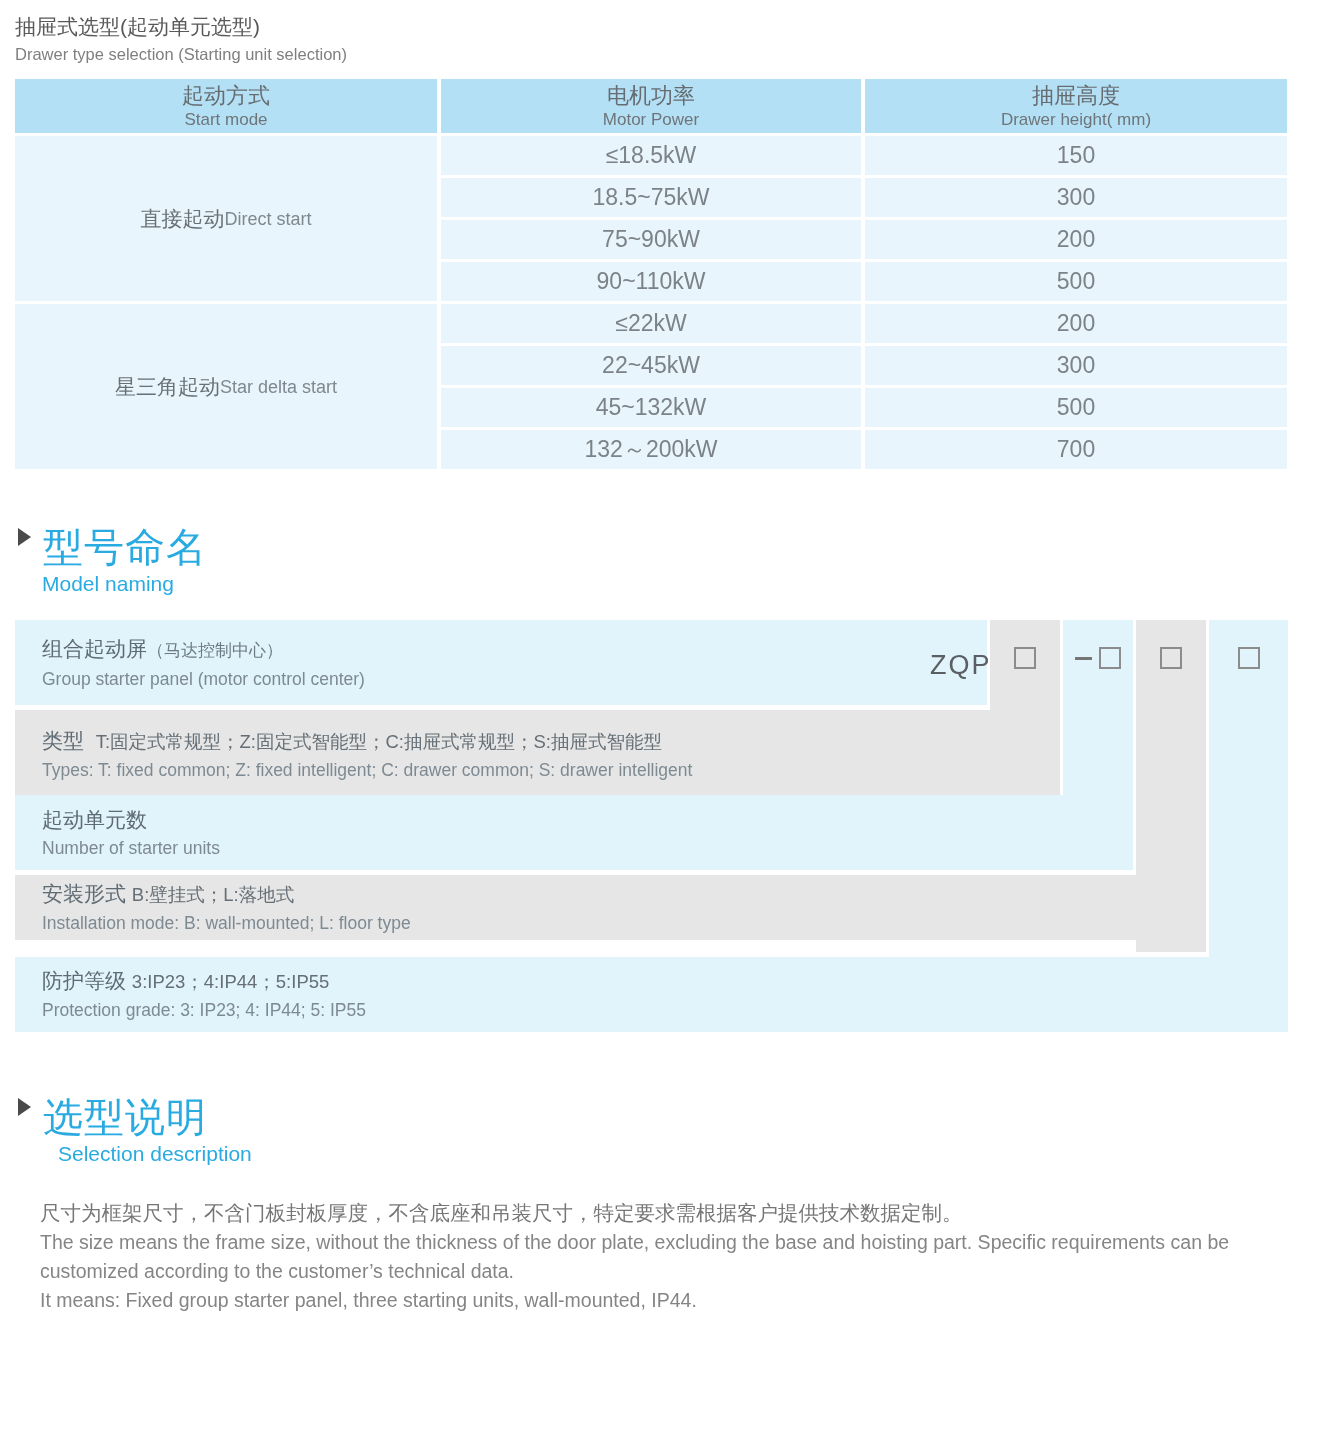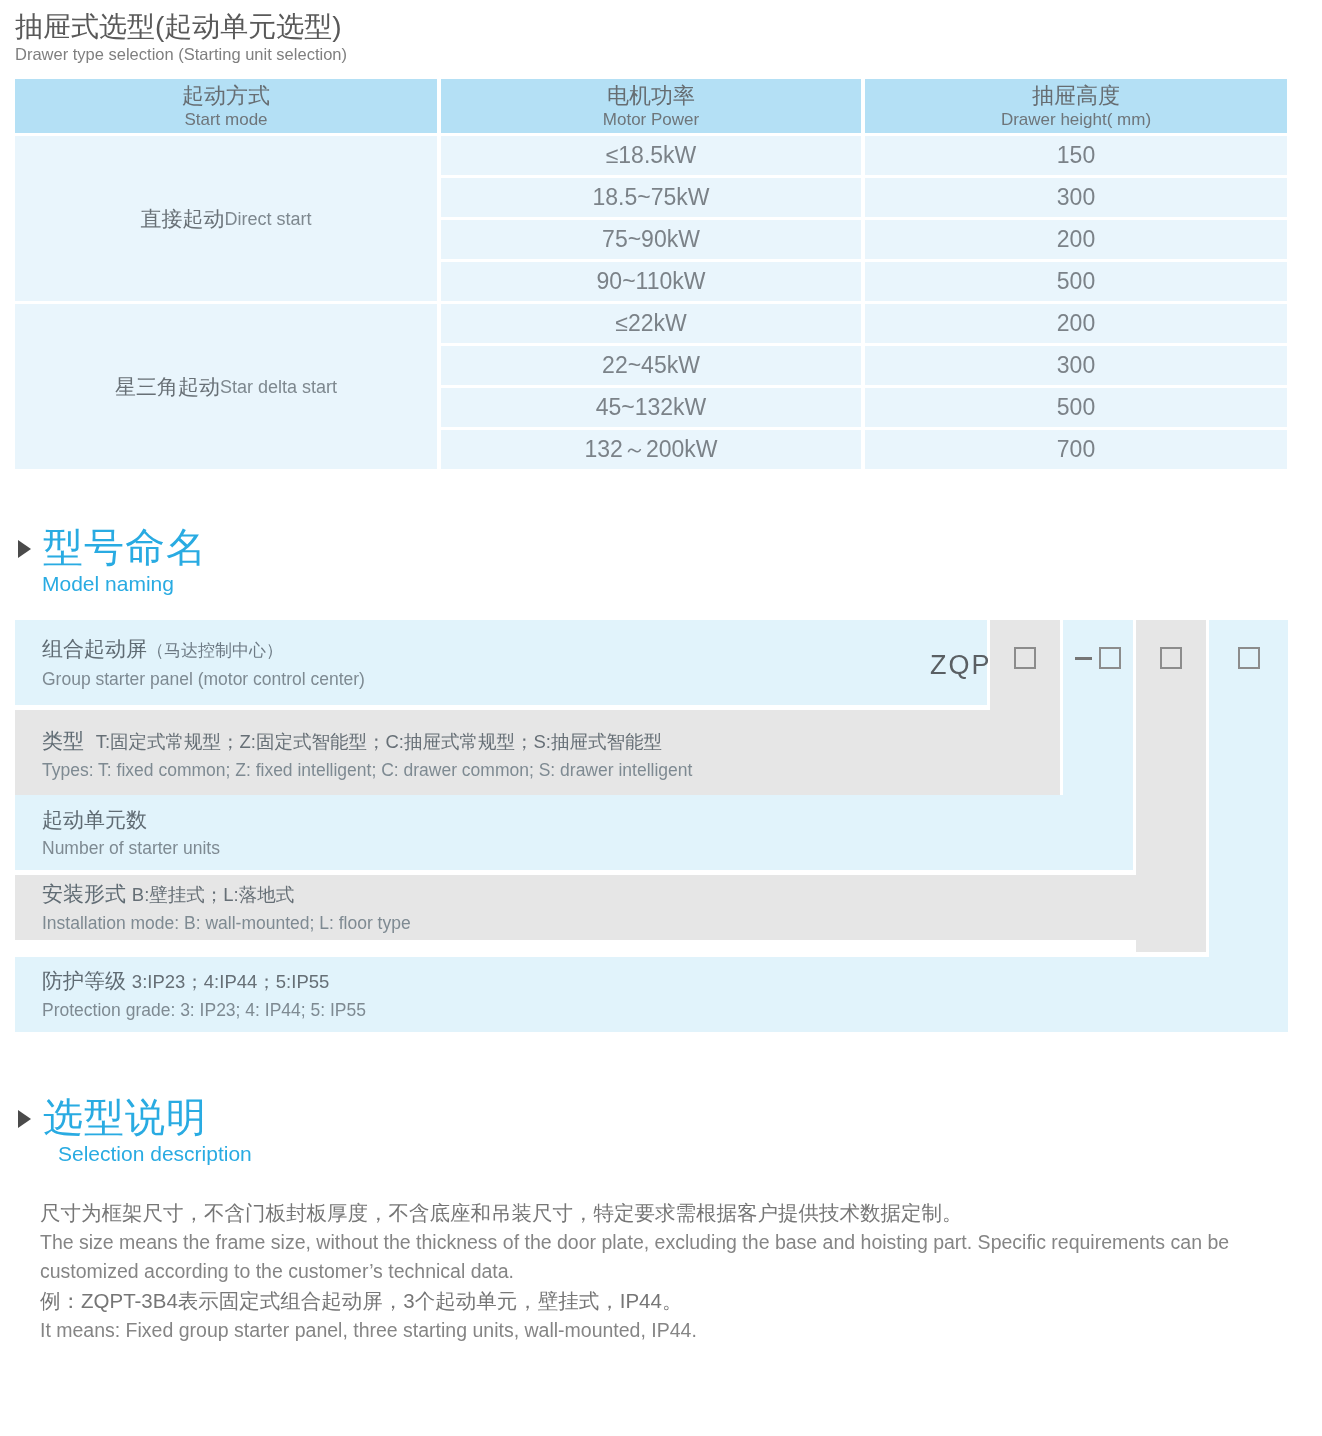--- a/index.html
+++ b/index.html
@@ -6,21 +6,21 @@
   html,body { background:#ffffff; }
   body {
     font-family:"Liberation Sans","DejaVu Sans",sans-serif;
     width:1322px; height:1436px; position:relative; overflow:hidden;
     color:#7a7a7a;
   }
   .page { position:absolute; inset:0; background:#fff; }
 
   
   .doc-title { position:absolute; left:15px; top:12px; }
-  .doc-title .cn { font-size:28px; color:#595959; line-height:30px; }
+  .doc-title .cn { font-size:21px; color:#595959; line-height:30px; }
   .doc-title .en { font-size:16.5px; color:#7f7f7f; line-height:24px; }
 
   
   .sel-table { position:absolute; left:15px; top:79px; display:flex; gap:4px; }
   .sel-col { display:flex; flex-direction:column; gap:3px; }
   .col-w1 { width:422px; } .col-w2 { width:420px; } .col-w3 { width:422px; }
   .th {
     height:54px; background:#b4e0f5; display:flex; flex-direction:column;
     align-items:center; justify-content:center;
   }
@@ -33,21 +33,21 @@
   .group-cell {
     height:165px; background:#e9f5fc; display:flex; 
     align-items:center; justify-content:center;
   }
   .group-cell .cn { font-size:21px; color:#68707-6; color:#687076; line-height:28px; }
   .group-cell .en { font-size:18px; color:#7e888f; line-height:24px; }
 
   
   .section-head { position:absolute; left:18px; }
   .sh-1 { top:524px; } .sh-2 { top:1094px; }
-  .section-head .row1 { display:flex; align-items:center; gap:12px; }
+  .section-head .row1 { display:flex; gap:12px; }
   .arrow {
     width:0; height:0; border-left:13px solid #4a4a4a;
     border-top:9px solid transparent; border-bottom:9px solid transparent;
     margin-top:4px;
   }
   .section-head .cn { font-size:40px; color:#29abe2; line-height:46px; letter-spacing:1px; }
   .section-head .en { font-size:21px; color:#29abe2; line-height:28px; margin-left:24px; }
   .sh-2 .en { margin-left:40px; }
 
   
@@ -187,17 +187,16 @@
     <div class="row1">
       <div class="arrow"></div>
       <div class="cn">选型说明</div>
     </div>
     <div class="en">Selection description</div>
   </div>
 
   <div class="desc">
     <div class="p-cn">尺寸为框架尺寸，不含门板封板厚度，不含底座和吊装尺寸，特定要求需根据客户提供技术数据定制。</div>
     <div class="p-en">The size means the frame size, without the thickness of the door plate, excluding the base and hoisting part. Specific requirements can be customized according to the customer’s technical data.</div>
-    <div class="p-cn">例：ZQPT-3B4表示固定式组合起动屏，3个起动单元，壁挂式，IP44。</div>
     <div class="p-en">It means: Fixed group starter panel, three starting units, wall-mounted, IP44.</div>
   </div>
 
 </div>
 
 </body></html>

